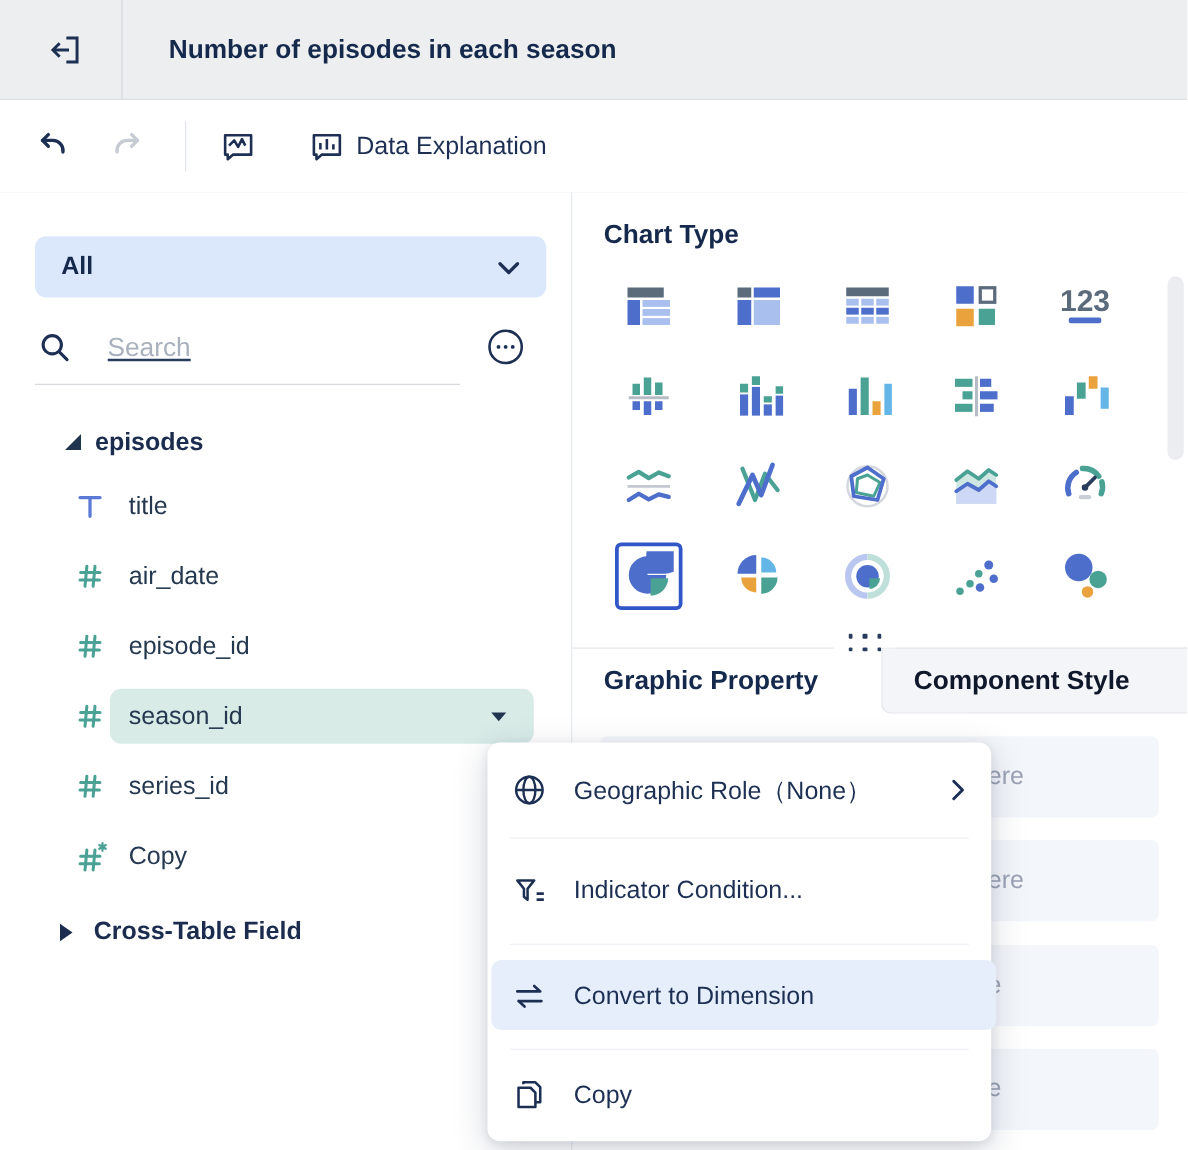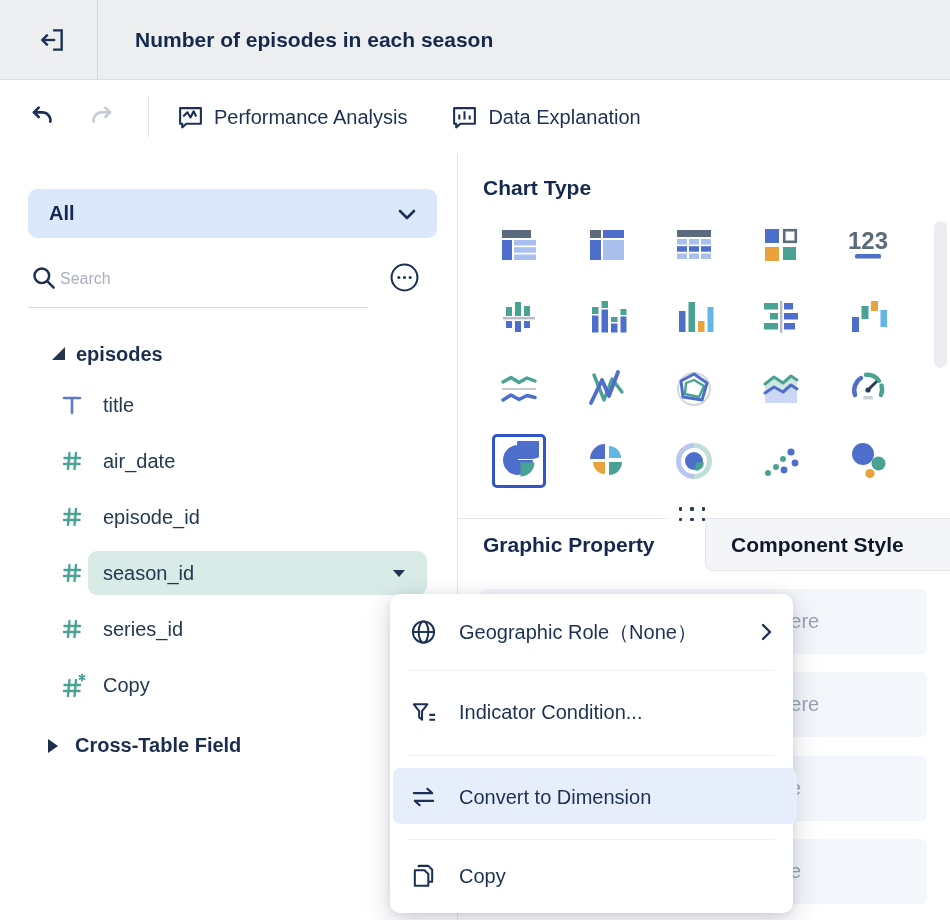--- a/index.html
+++ b/index.html
@@ -22,21 +22,21 @@
   #toolbar-actions{display:flex;align-items:center;}
   #toolbar-actions .tb-action:nth-child(2){margin-left:44px;}
   #toolbar-actions .tb-action:nth-child(3){margin-left:46px;font-style:italic;}
   
   #sidebar{left:0;top:154px;width:457px;height:766px;background:#fff;border-right:1px solid #e4e7ea;}
   #all-select{left:28px;top:35px;width:409px;height:49px;background:#dbe8fc;border-radius:9px;cursor:pointer;}
   #all-select .lbl{position:absolute;left:21px;top:0;height:49px;line-height:49px;font-size:20px;font-weight:bold;color:#15294c;}
   #all-select .chev{position:absolute;right:18px;top:13px;color:#1d3054;}
   #search-row{left:0;top:104px;width:457px;height:46px;}
   #search-icon{position:absolute;left:30px;top:6px;color:#1d3054;}
-  #search-input{position:absolute;left:58px;top:3px;width:250px;height:34px;border:none;outline:none;font-size:16px;color:#2a3c5e;background:transparent;font-family:inherit;}
+  #search-input{position:absolute;left:84px;top:3px;width:250px;height:34px;border:none;outline:none;font-size:21px;color:#2a3c5e;background:transparent;font-family:inherit;text-decoration:underline;}
   #search-input::placeholder{color:#a9b1bd;}
   #search-underline{position:absolute;left:28px;top:49px;width:340px;height:1px;background:#d6dade;}
   #more-fields-btn{position:absolute;left:387px;top:2px;width:34px;height:34px;color:#1d3054;cursor:pointer;display:flex;align-items:center;justify-content:center;}
   .tree-label{font-size:20px;color:#22354f;}
   .tree-label.bold{font-weight:bold;color:#1b2c4e;}
   #episodes-row{left:0;top:186px;width:457px;height:28px;cursor:pointer;text-align:right;}
   #episodes-caret{position:absolute;left:52px;top:7px;width:13px;height:13px;background:#22354f;clip-path:polygon(100% 0,100% 100%,0 100%);}
   #episodes-row .tree-label{position:absolute;left:76px;top:0;line-height:28px;}
   .field-row{left:0;width:457px;height:44px;cursor:pointer;}
   .field-row .f-icon{position:absolute;left:60px;top:10px;width:24px;height:24px;color:#4aa295;}
@@ -110,21 +110,20 @@
     </div>
     <div id="tb-sep"></div>
     <div id="toolbar-actions">
         <div class="tb-action">
           <span class="ic">
             <svg width="27" height="27" viewBox="0 0 26 26" fill="none" stroke="#1d3054" stroke-width="2" stroke-linejoin="round">
               <path d="M3 4 h20 v15 h-14 l-4 3.5 v-3.5 h-2 z"></path>
               <path d="M6 12 l4 -4 3 5 3 -6 2.5 5"></path>
             </svg>
           </span>
-          <span>Performance Analysis</span>
         </div>
         <div class="tb-action">
           <span class="ic">
             <svg width="27" height="27" viewBox="0 0 26 26" fill="none" stroke="#1d3054" stroke-width="2" stroke-linejoin="round">
               <path d="M3 4 h20 v15 h-14 l-4 3.5 v-3.5 h-2 z"></path>
               <path d="M8 15 v-5 M13 15 v-8 M18 15 v-4"></path>
             </svg>
           </span>
           <span>Data Explanation</span>
         </div>

